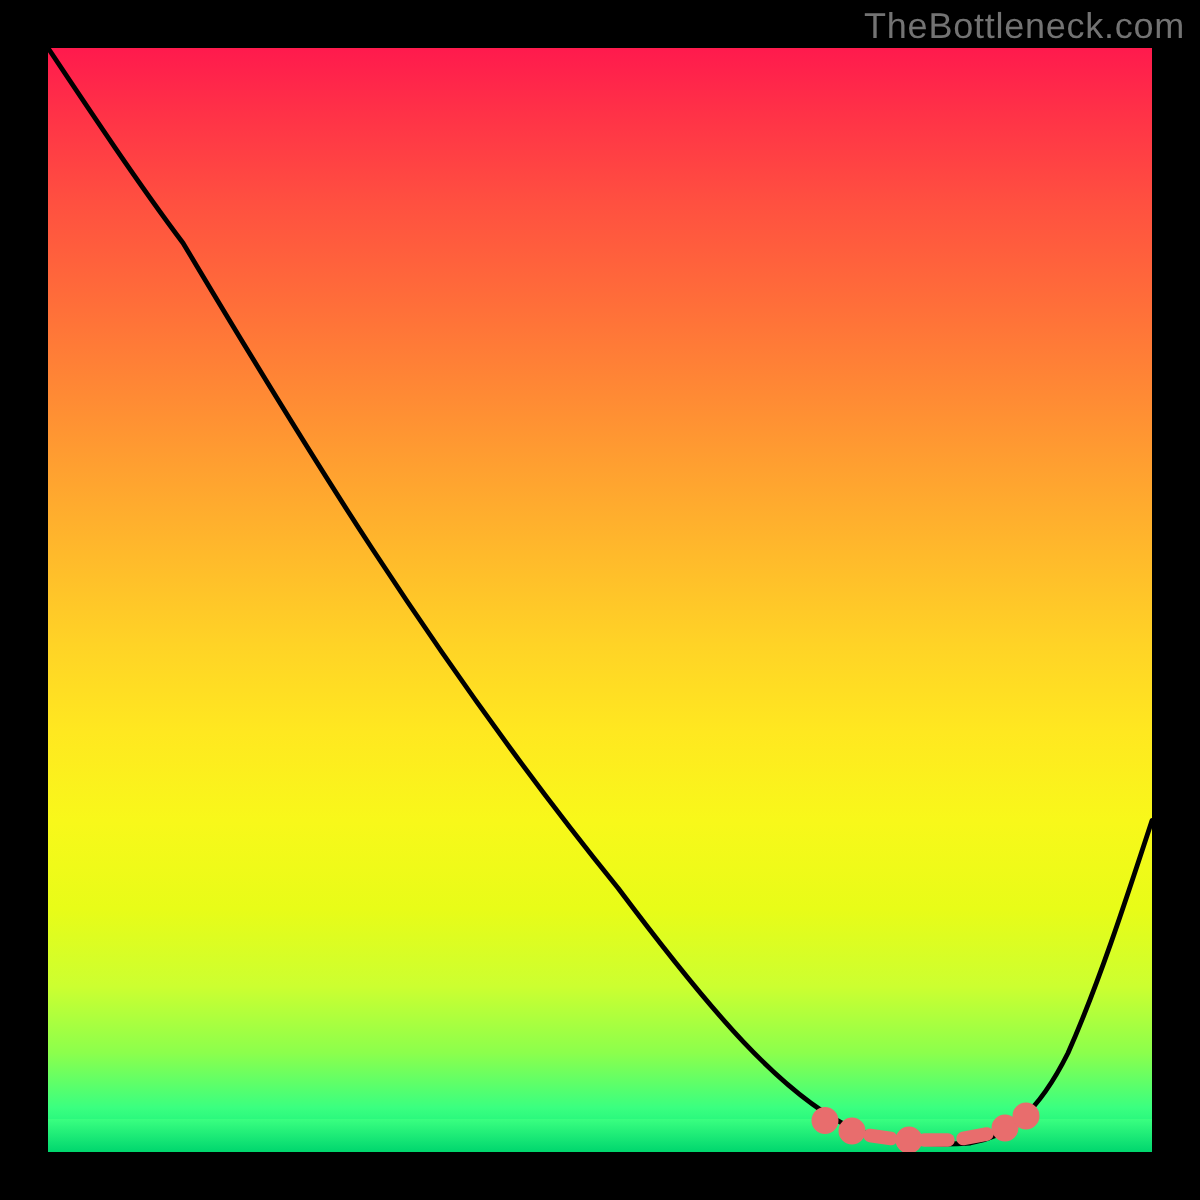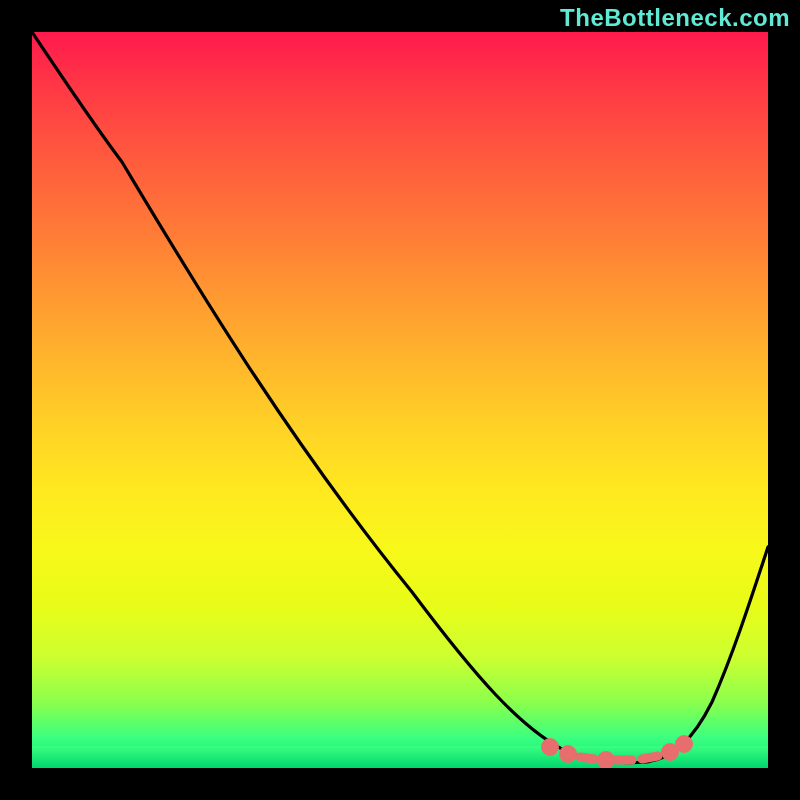--- a/index.html
+++ b/index.html
@@ -14,23 +14,23 @@
   .frame {
     position: relative;
     width: 800px;
     height: 800px;
     background: #000;
   }
   .watermark {
     position: absolute;
     top: 4px;
     right: 10px;
-    color: #5eead4;
+    color: #737373;
     font-size: 24px;
-    font-weight: bold;
+    font-weight: normal;
     letter-spacing: 0.5px;
     z-index: 20;
   }
   .plot {
     position: absolute;
     left: 32px;
     top: 32px;
     width: 736px;
     height: 736px;
     

